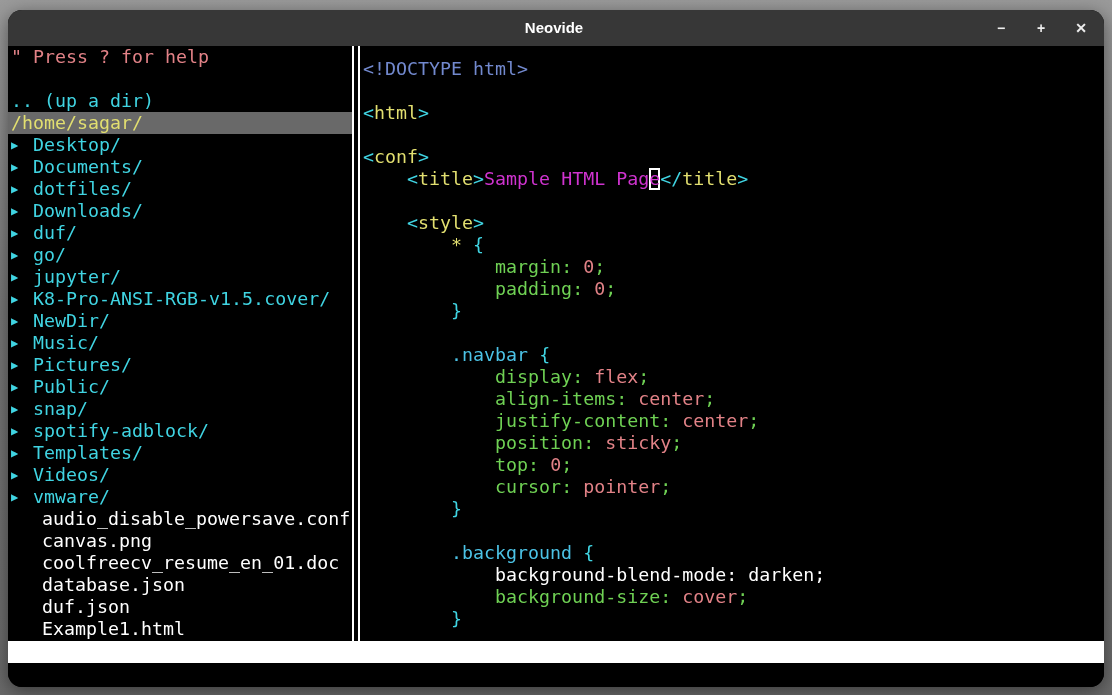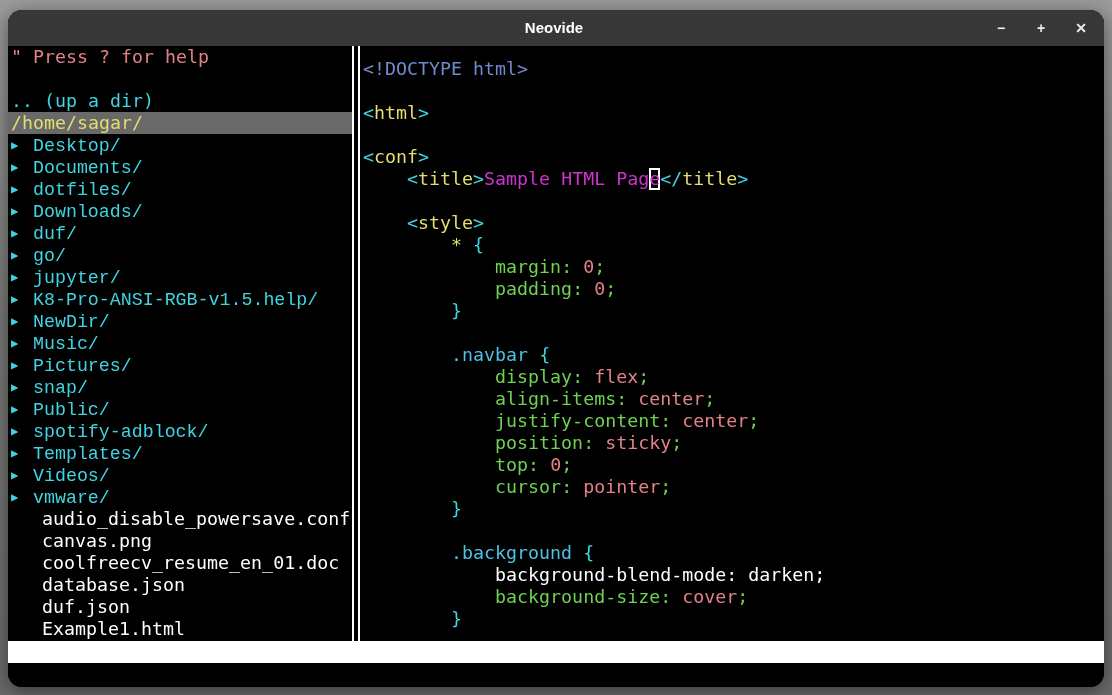--- a/index.html
+++ b/index.html
@@ -24,21 +24,21 @@
   }
   .controls{
     position:absolute;right:14px;top:0;height:36px;display:flex;align-items:center;gap:22px;
   }
   .ctrl{width:18px;text-align:center;color:#eee;font-size:14px;font-weight:700;cursor:pointer;}
   .content{position:absolute;left:0;top:36px;right:0;height:595px;background:#000;font-size:18.3px;}
   
   .sidebar{position:absolute;left:0;top:0;width:344px;height:595px;overflow:hidden;}
   .s-row{height:22px;line-height:22px;white-space:pre;padding-left:3px;color:#fff;}
   .s-row .arrow{display:inline-block;width:22px;color:var(--cyan);font-size:12px;vertical-align:top;}
-  .s-row .dirname{color:var(--cyan);font-family:Liberation Mono, monospace;}
+  .s-row .dirname{color:var(--cyan);}
   .s-row.file{padding-left:34px;}
   .comment-line{color:var(--pink);}
   .updir-line{color:var(--cyan);}
   .current-line{background:var(--hilite);color:var(--yellow);}
   
   .separator{position:absolute;left:344px;top:0;width:10px;height:595px;background:#000;}
   .separator .bar{position:absolute;top:0;bottom:0;width:2px;background:#fff;}
   .separator .bar.b1{left:0;}
   .separator .bar.b2{left:6px;}
   
@@ -78,26 +78,26 @@
       <div class="s-row updir-line">.. (up a dir)</div>
       <div class="s-row current-line">/home/sagar/</div>
       <div>
           <div class="s-row"><span class="arrow">▶</span><span class="dirname">Desktop/</span></div>
           <div class="s-row"><span class="arrow">▶</span><span class="dirname">Documents/</span></div>
           <div class="s-row"><span class="arrow">▶</span><span class="dirname">dotfiles/</span></div>
           <div class="s-row"><span class="arrow">▶</span><span class="dirname">Downloads/</span></div>
           <div class="s-row"><span class="arrow">▶</span><span class="dirname">duf/</span></div>
           <div class="s-row"><span class="arrow">▶</span><span class="dirname">go/</span></div>
           <div class="s-row"><span class="arrow">▶</span><span class="dirname">jupyter/</span></div>
-          <div class="s-row"><span class="arrow">▶</span><span class="dirname">K8-Pro-ANSI-RGB-v1.5.help/</span></div>
+          <div class="s-row"><span class="arrow">▶</span><span class="dirname">K8-Pro-ANSI-RGB-v1.5.cover/</span></div>
           <div class="s-row"><span class="arrow">▶</span><span class="dirname">NewDir/</span></div>
           <div class="s-row"><span class="arrow">▶</span><span class="dirname">Music/</span></div>
           <div class="s-row"><span class="arrow">▶</span><span class="dirname">Pictures/</span></div>
+          <div class="s-row"><span class="arrow">▶</span><span class="dirname">Public/</span></div>
           <div class="s-row"><span class="arrow">▶</span><span class="dirname">snap/</span></div>
-          <div class="s-row"><span class="arrow">▶</span><span class="dirname">Public/</span></div>
           <div class="s-row"><span class="arrow">▶</span><span class="dirname">spotify-adblock/</span></div>
           <div class="s-row"><span class="arrow">▶</span><span class="dirname">Templates/</span></div>
           <div class="s-row"><span class="arrow">▶</span><span class="dirname">Videos/</span></div>
           <div class="s-row"><span class="arrow">▶</span><span class="dirname">vmware/</span></div>
         </div>
       <div>
           <div class="s-row file">audio_disable_powersave.conf</div>
           <div class="s-row file">canvas.png</div>
           <div class="s-row file">coolfreecv_resume_en_01.doc</div>
           <div class="s-row file">database.json</div>

